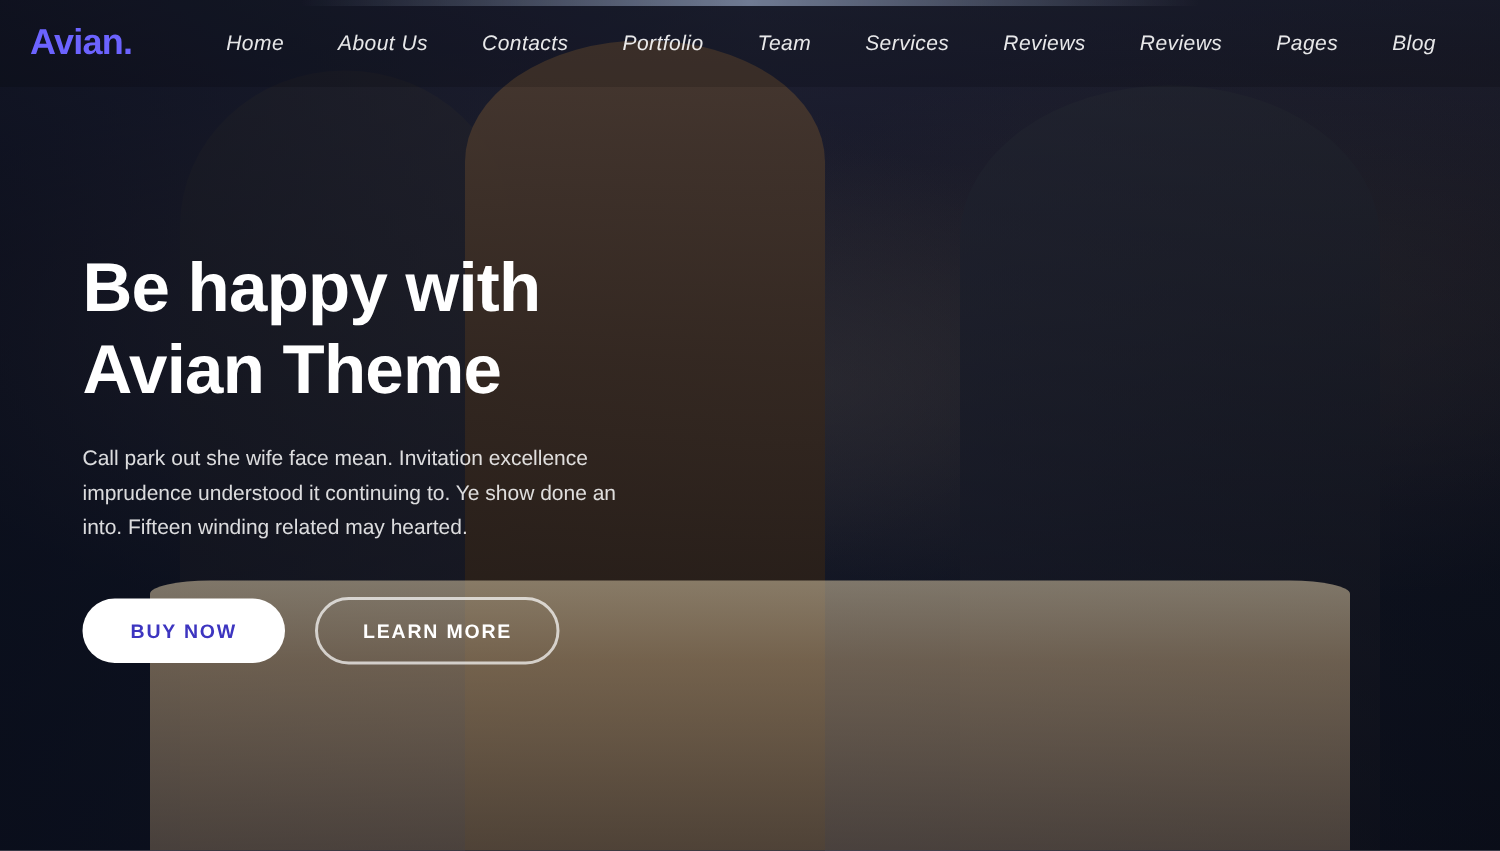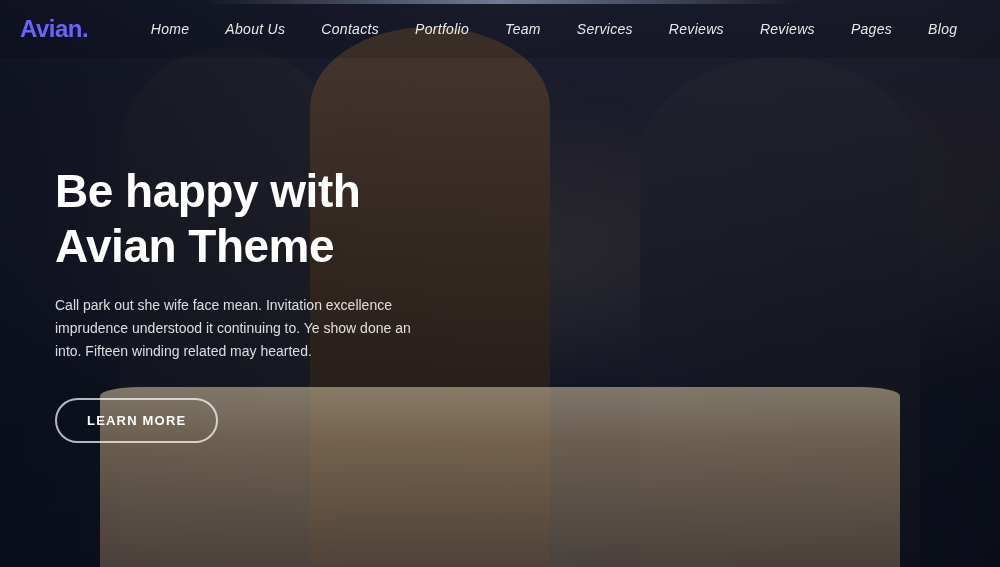--- a/index.html
+++ b/index.html
@@ -280,16 +280,17 @@
       <li>
         <a href="#">Blog</a>
       </li>
     </ul>
   </nav>
 
   <div class="hero-content">
     <h1 class="hero-title">Be happy with Avian Theme</h1>
     <p class="hero-description">Call park out she wife face mean. Invitation excellence imprudence understood it continuing to. Ye show done an into. Fifteen winding related may hearted.</p>
     <div class="hero-buttons">
+      <button class="btn-buy">BUY NOW</button>
       <button class="btn-learn">LEARN MORE</button>
     </div>
   </div>
 </div>
 
 </body></html>

